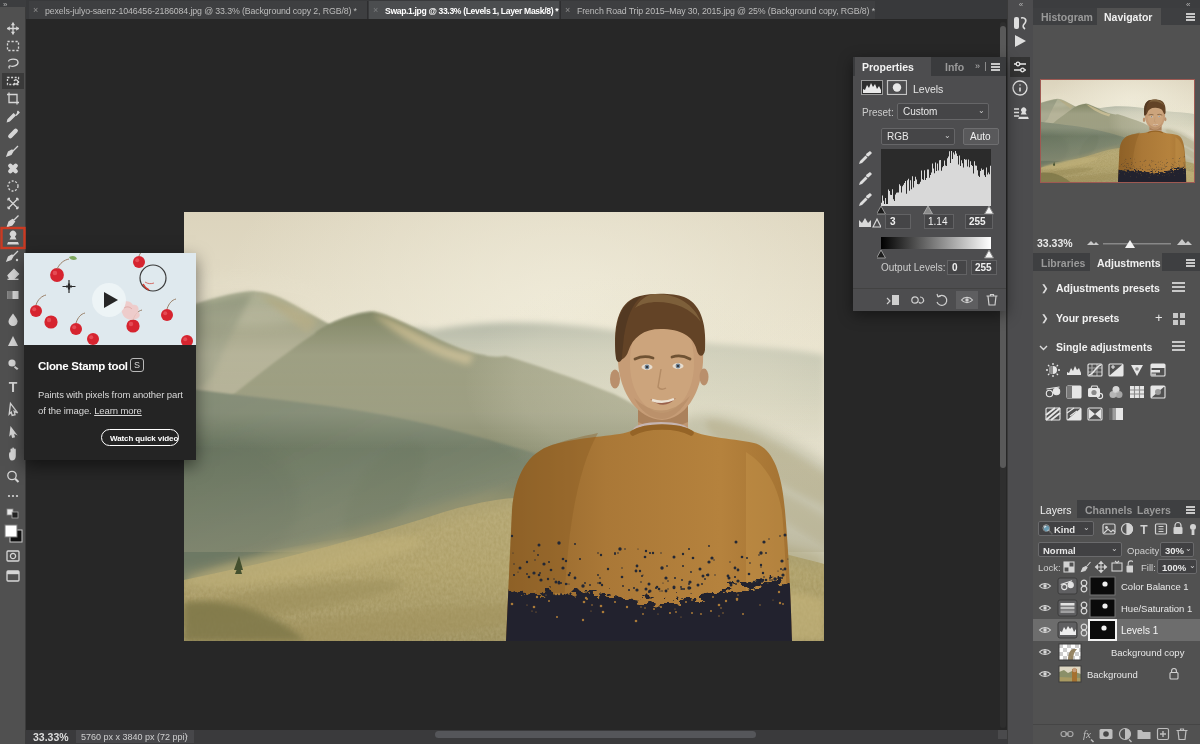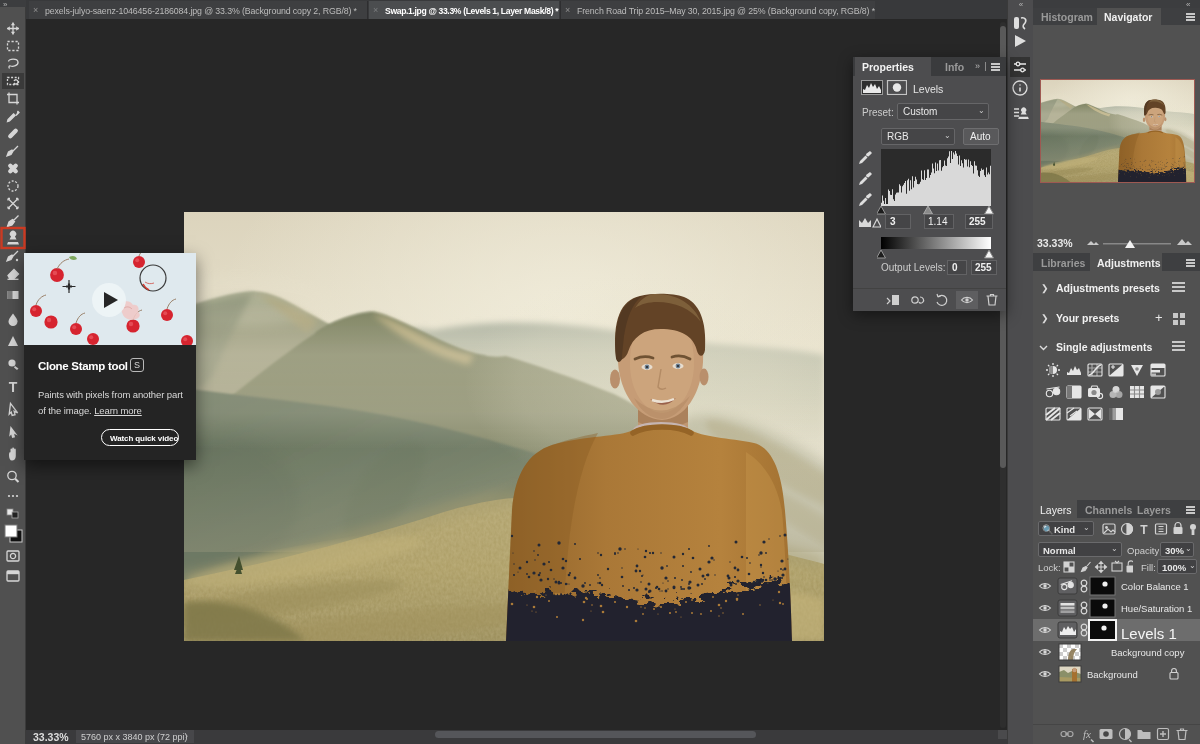--- a/index.html
+++ b/index.html
@@ -917,21 +917,21 @@
         <rect width="22" height="16" fill="none" stroke="#3c3c3c"></rect>
       </g>
 
       <g transform="translate(141,99)" stroke="#d2d2d2" fill="none" stroke-width="1.1">
           <rect x="-4" y="-1.5" width="8" height="6.5" rx="1"></rect>
           <path d="M-2.4,-1.5 v-1.6 a2.4,2.4 0 0 1 4.8,0 v1.6"></path>
         </g>
     </svg>
     <div class="abs txt" style="left:88px;top:6px;color:#e8e8e8;font-size:9.5px;">Color Balance 1</div>
     <div class="abs txt" style="left:88px;top:28px;color:#e8e8e8;font-size:9.5px;">Hue/Saturation 1</div>
-    <div class="abs txt" style="left:88px;top:50px;color:#f5f5f5;font-size:15px;">Levels 1</div>
+    <div class="abs txt" style="left:88px;top:50px;color:#f5f5f5;font-size:10px;">Levels 1</div>
     <div class="abs txt" style="left:54px;top:72px;color:#e8e8e8;font-size:9.5px;margin-left:24px;">Background copy</div>
     <div class="abs txt" style="left:54px;top:94px;color:#e8e8e8;font-size:9.5px;">Background</div>
   </div>
   <div class="abs" style="left:1033px;top:724px;width:167px;height:1px;background:#454545;"></div>
   <div class="abs" id="layerbottom" style="left:1033px;top:725px;width:167px;height:19px;">
     <svg width="167" height="19">
       <g stroke="#bdbdbd" fill="none" stroke-width="1.2">
         <g transform="translate(34,9)" opacity=".8">
             <rect x="-6" y="-2.5" width="5.5" height="5" rx="2.5"></rect>
             <rect x="0.5" y="-2.5" width="5.5" height="5" rx="2.5"></rect>

